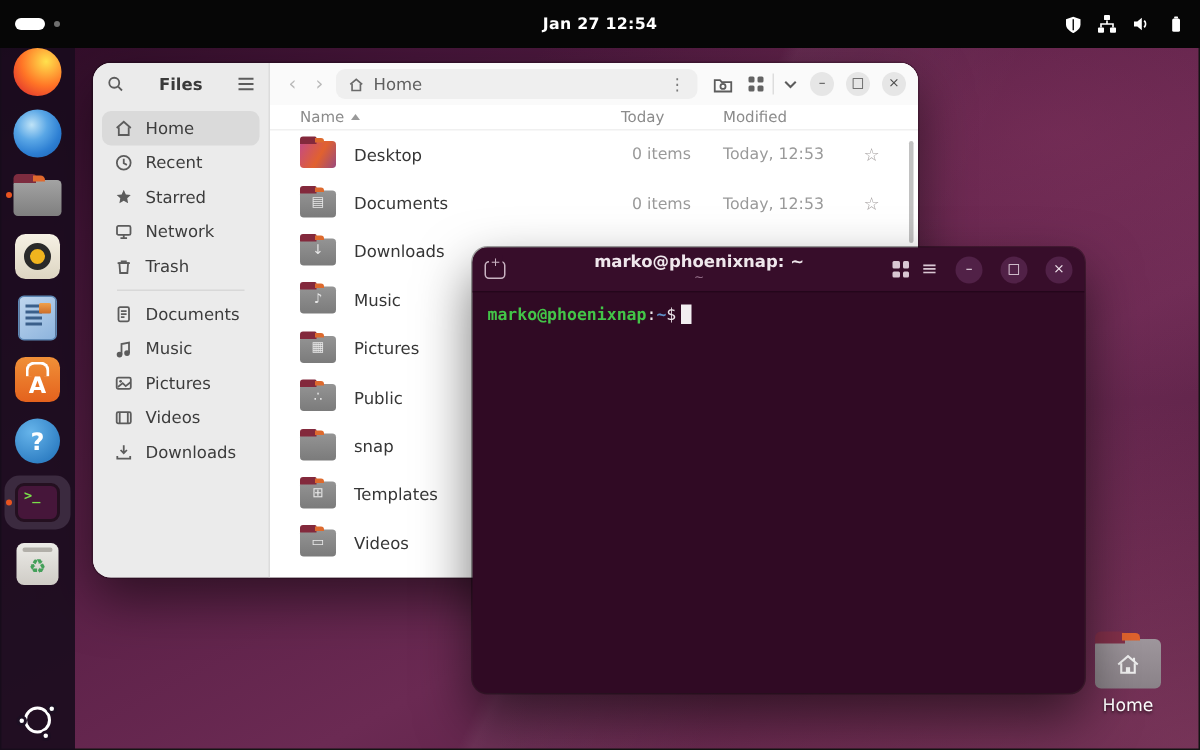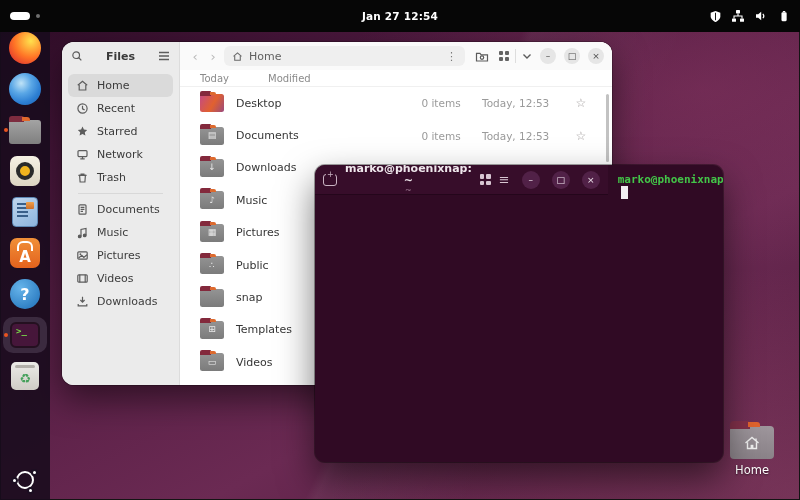--- a/index.html
+++ b/index.html
@@ -127,21 +127,21 @@
     background:#83293c; border-radius:2px 1px 0 0; }
   .mini-folder::after { content:""; position:absolute; left:10px; top:-2px; width:6px; height:3px;
     background:#dd6a2e; border-radius:0 2px 0 0; }
   .mini-folder .emblem { color:#e9e9e9; font-size:9px; line-height:1; }
   .mini-folder.desktop { background:linear-gradient(120deg,#c44a86 0%, #e1612f 55%, #9a4a7e 100%); }
   .f-scrollbar { position:absolute; right:3px; top:52px; width:3px; height:68px; background:#c2c2c2; border-radius:2px; }
 
   
   .terminal { position:absolute; left:315px; top:165px; width:408px; height:297px; border-radius:10px;
     background:#300a24; box-shadow:0 16px 36px rgba(0,0,0,.55), 0 0 0 1px rgba(0,0,0,.35);
-    display:flex; flex-direction:row; overflow:hidden; z-index:10; }
+    display:flex; flex-direction:column; overflow:hidden; z-index:10; }
   .t-header { height:30px; background:#370d2a; border-bottom:1px solid #24061b;
     display:flex; align-items:center; padding:0 8px; gap:8px; }
   .t-newtab { width:14px; height:12px; border:1.3px solid #c9b3c2; border-radius:3px; position:relative; }
   .t-newtab::before { content:"+"; position:absolute; top:-5px; left:2px; color:#c9b3c2; font-size:8px; background:#370d2a; padding:0 1px; }
   .t-titlebox { flex:1; text-align:center; line-height:1.1; }
   .t-title { color:#efe7ec; font-size:11px; font-weight:700; }
   .t-sub { color:#9b7790; font-size:8px; }
   .t-grid { width:11px; height:11px; display:grid; grid-template-columns:1fr 1fr; grid-template-rows:1fr 1fr; gap:2px; }
   .t-grid i { background:#d8c6d2; border-radius:1px; }
   .t-ham { color:#d8c6d2; font-size:13px; }
@@ -373,20 +373,24 @@
           <svg width="10" height="8" viewBox="0 0 10 8" fill="none" stroke="#5c5c5c" stroke-width="1.4">
               <path d="M1.5 2.5 L5 6 L8.5 2.5"></path>
             </svg>
         </span>
         <span class="win-btn">–</span>
         <span class="win-btn">□</span>
         <span class="win-btn">×</span>
       </div>
 
       <div class="col-header">
+        <span class="col-name">
+          <span>Name</span>
+          <span class="sort-tri"></span>
+        </span>
         <span class="col-size">Today</span>
         <span class="col-mod">Modified</span>
         <span class="col-star"></span>
       </div>
 
       <div class="f-rows">
         <div class="f-row">
           <span class="row-name">
               <span class="mini-folder desktop"></span>
               <span>Desktop</span>

